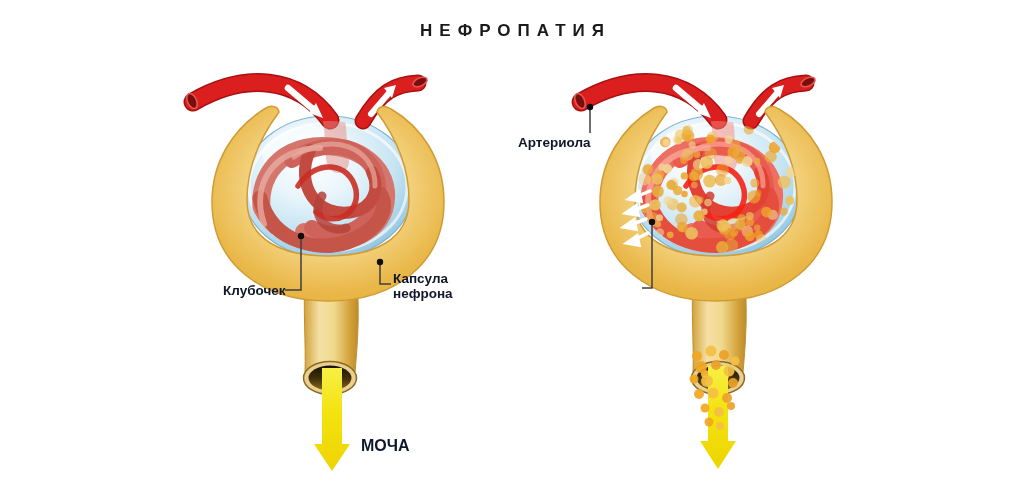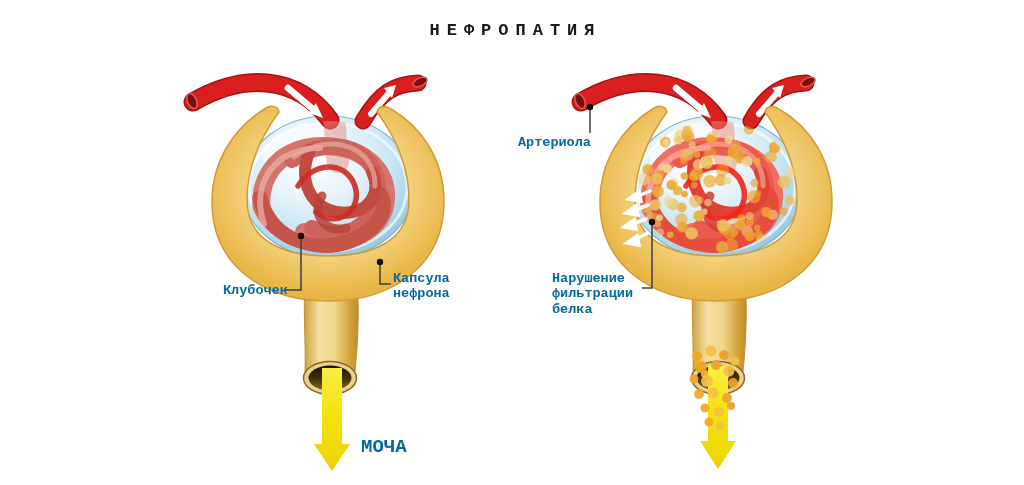--- a/index.html
+++ b/index.html
@@ -1,23 +1,23 @@
 <!DOCTYPE html>
 <html><head>
 <meta charset="utf-8">
 <style>
   html,body{margin:0;padding:0;background:#ffffff;}
   #stage{position:relative;width:1024px;height:484px;background:#ffffff;overflow:hidden;
-         font-family:Liberation Mono, monospace;}
+         font-family:Liberation Sans, sans-serif;}
   #title{position:absolute;left:0;right:0;top:21px;text-align:center;
          font-weight:700;font-size:17px;letter-spacing:7px;padding-left:7px;color:#1a1a1a;}
-  .lbl{position:absolute;font-weight:700;font-size:13.5px;line-height:1.14;color:#0369a1;}
+  .lbl{position:absolute;font-weight:700;font-size:13.5px;line-height:1.14;color:#0f172a;}
   #lbl-glomerulus{left:223px;top:283px;width:76px;}
   #lbl-capsule{left:393px;top:271px;width:62px;}
-  #lbl-urine{left:361px;top:437px;font-size:19px;}
+  #lbl-urine{left:361px;top:437px;font-size:16px;}
   #lbl-arteriole{left:518px;top:135px;}
   #lbl-filtration{left:552px;top:271px;width:96px;}
   #lbl-protein{left:741px;top:423px;width:70px;}
   svg{position:absolute;left:0;top:0;}
 </style>
 </head>
 <body>
 
 <div id="stage">
 
@@ -278,14 +278,13 @@
       <circle cx="380" cy="262" r="3.2"></circle>
       <circle cx="590" cy="107" r="3.2"></circle>
       <circle cx="652" cy="222" r="3.2"></circle>
     </g>
   </svg>
 
   <div class="lbl" id="lbl-glomerulus">Клубочек</div>
   <div class="lbl" id="lbl-capsule">Капсула нефрона</div>
   <div class="lbl" id="lbl-urine">МОЧА</div>
   <div class="lbl" id="lbl-arteriole">Артериола</div>
-  <div class="lbl" id="lbl-filtration">Нарушение фильтрации белка</div>
 </div>
 
 </body></html>

